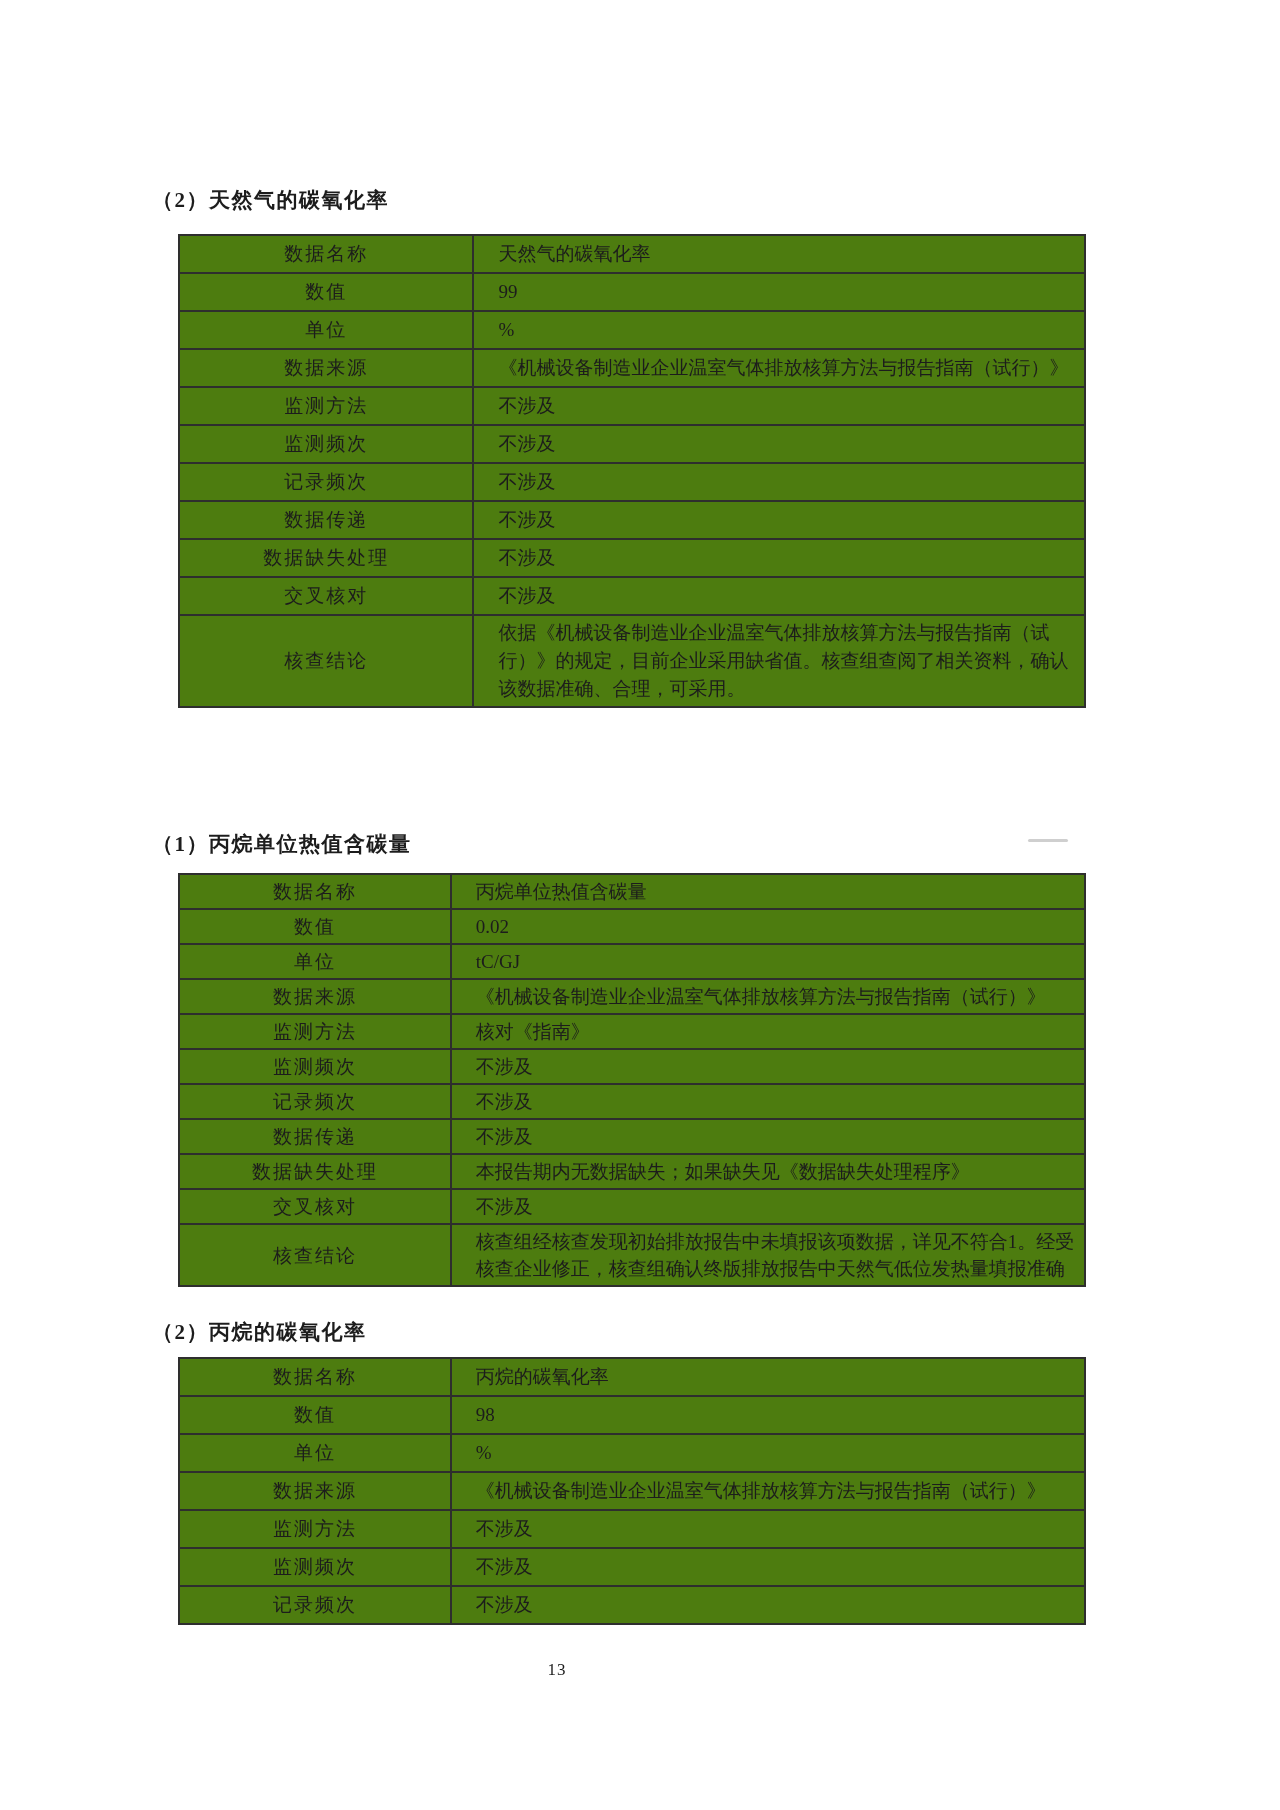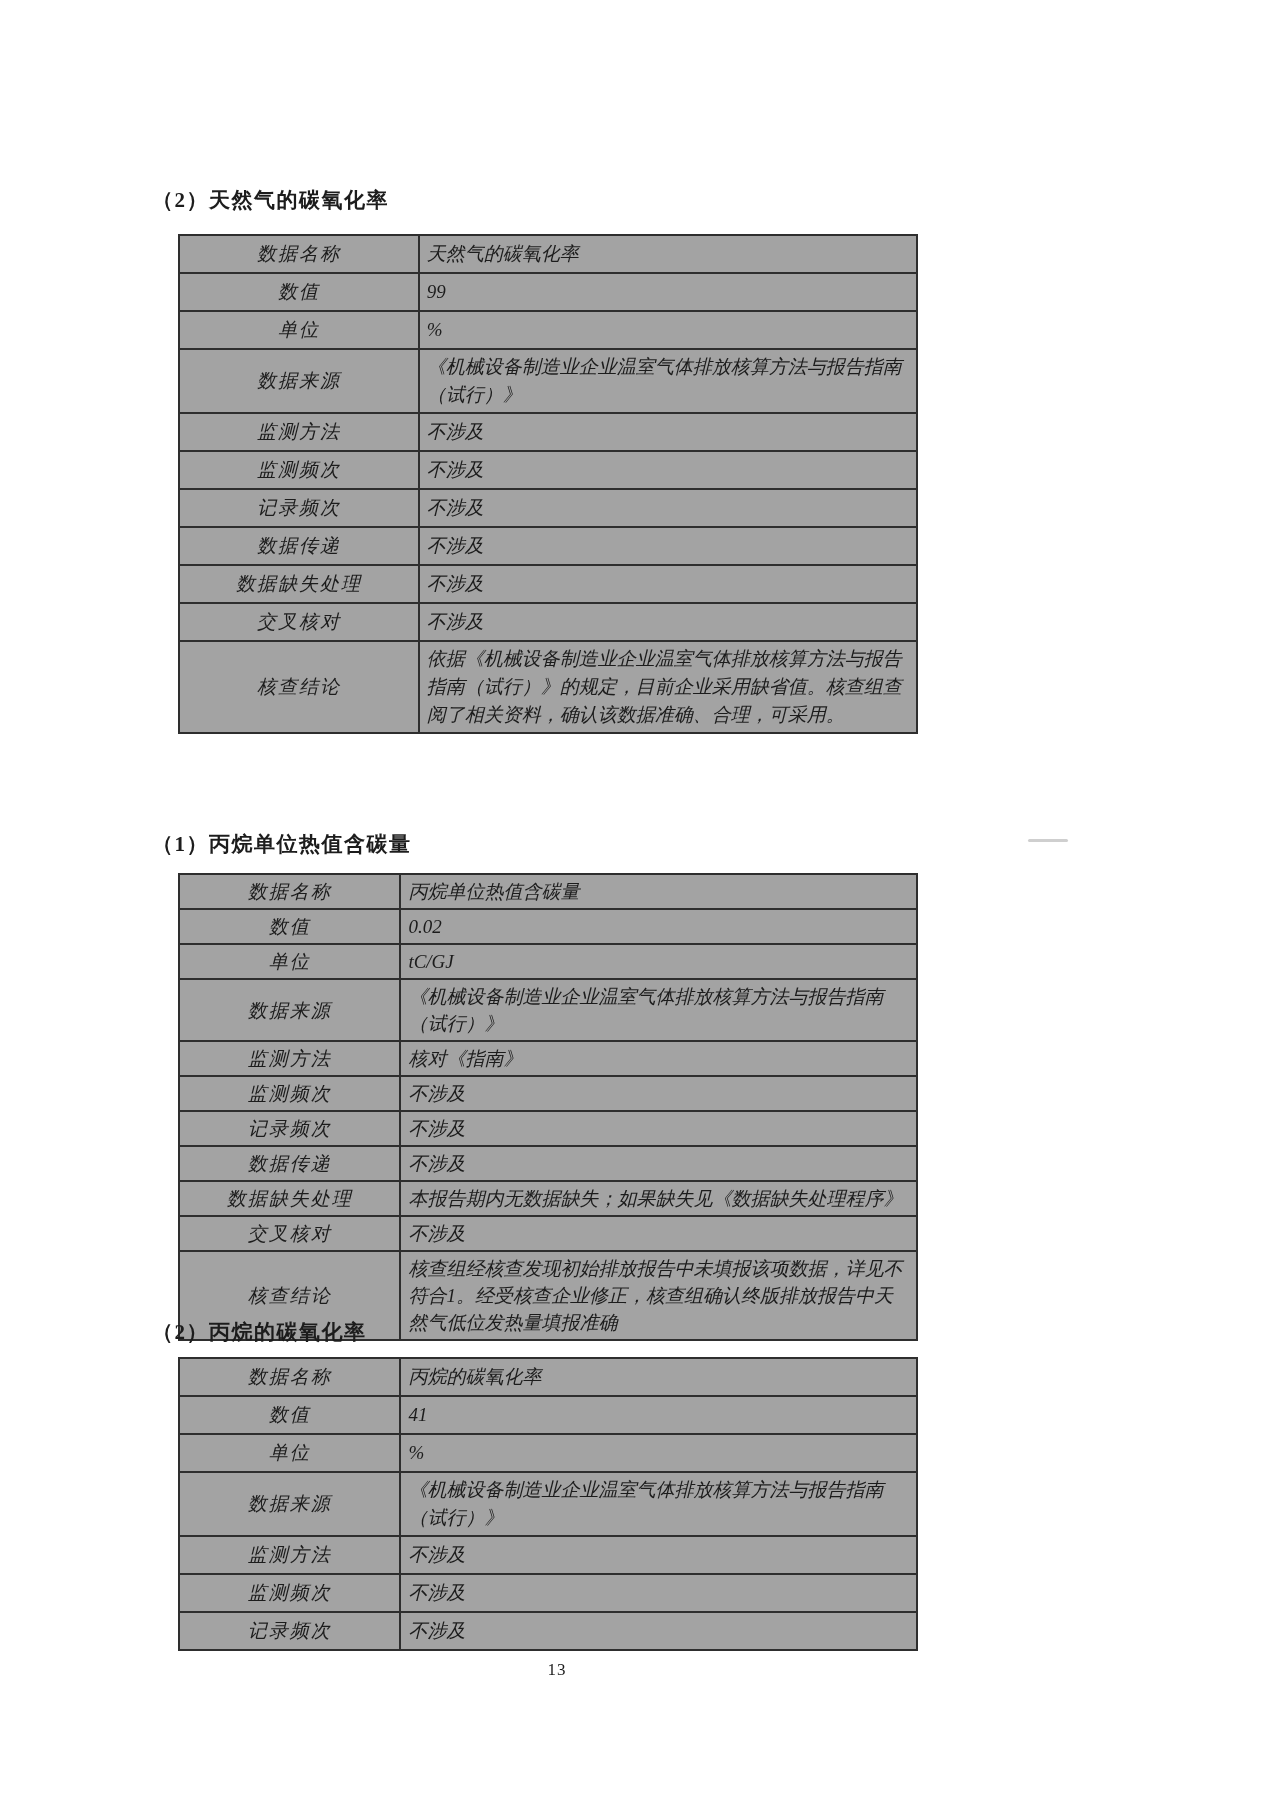--- a/index.html
+++ b/index.html
@@ -26,40 +26,39 @@
     position: absolute;
     font-size: 22px;
     font-weight: bold;
     letter-spacing: 1.5px;
     white-space: nowrap;
   }
   table.data-table {
     position: absolute;
     border-collapse: collapse;
     table-layout: fixed;
-    width: 740px;
-    background: #a3a3a3;
-    font-style: italic;
+    width: 908px;
+    background: #4d7c0f;
   }
   table.data-table td {
     border: 2px solid #2e2e2e;
     box-sizing: border-box;
     font-size: 19px;
     line-height: 28px;
     padding: 3px 8px;
     vertical-align: middle;
     word-break: break-all;
   }
   table.data-table td.label {
     text-align: center;
     letter-spacing: 2px;
   }
   table.data-table td.value {
     text-align: left;
-    padding-left: 7px;
+    padding-left: 24px;
   }
   table.t1 td.label { width: 32.5%; }
   table.t2 td.label { width: 30%; }
   table.t3 td.label { width: 30%; }
   table.t1 td { height: 38px; }
   table.t2 td { height: 31px; line-height: 27px; }
   table.t3 td { height: 38px; }
   #heading-1 { left: 152px; top: 186px; }
   #table-1   { left: 178px; top: 234px; }
   #heading-2 { left: 140px; top: 757px; }
@@ -194,21 +193,21 @@
   <div id="heading-4" class="h-sub">（2）丙烷的碳氧化率</div>
 
   <table id="table-3" class="data-table t3">
     <tbody>
         <tr>
         <td class="label">数据名称</td>
         <td class="value">丙烷的碳氧化率</td>
       </tr>
         <tr>
         <td class="label">数值</td>
-        <td class="value">41</td>
+        <td class="value">98</td>
       </tr>
         <tr>
         <td class="label">单位</td>
         <td class="value">%</td>
       </tr>
         <tr>
         <td class="label">数据来源</td>
         <td class="value">《机械设备制造业企业温室气体排放核算方法与报告指南（试行）》</td>
       </tr>
         <tr>

